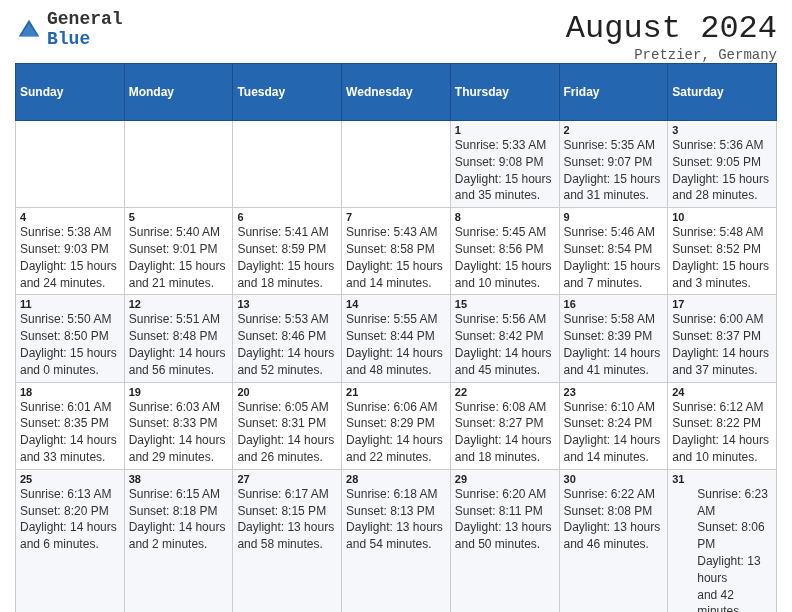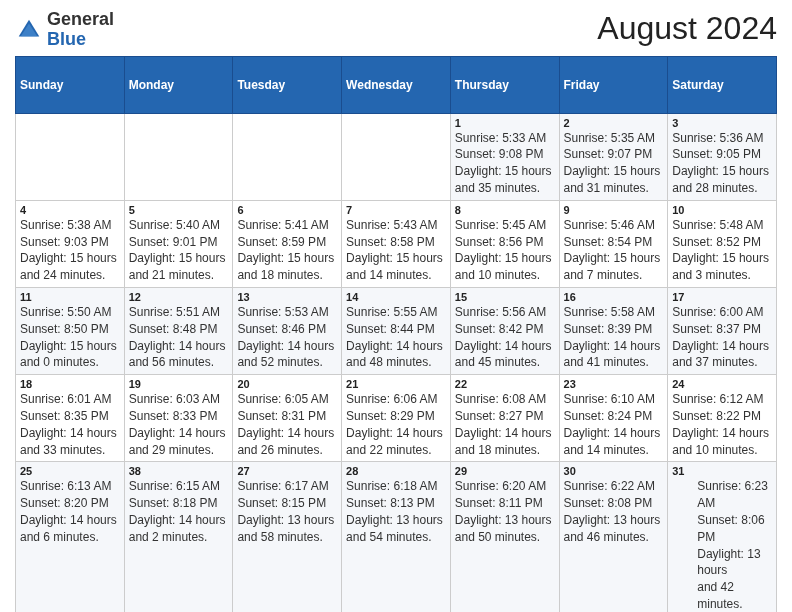--- a/index.html
+++ b/index.html
@@ -14,21 +14,21 @@
       width: 792px;
       height: 612px;
       padding: 10px 15px;
       display: flex;
       flex-direction: column;
     }
     .header {
       display: flex;
       justify-content: space-between;
       align-items: flex-start;
-      margin-bottom: 6px;
+      font-family: Liberation Mono, monospace;
     }
     .logo {
       display: flex;
       align-items: center;
       gap: 4px;
     }
     .logo-text {
       font-size: 18px;
       font-weight: bold;
       line-height: 1.1;
@@ -122,20 +122,21 @@
         <polygon points="15,4 26,22 4,22" fill="#2466b0"></polygon>
         <polygon points="15,8 24,22 6,22" fill="#5599dd" opacity="0.5"></polygon>
       </svg>
       <div class="logo-text">
         <span class="logo-general">General</span><br>
         <span class="logo-blue">Blue</span>
       </div>
     </div>
     <div class="title-block">
       <div class="month-title">August 2024</div>
+      <div class="location">Pretzier, Germany</div>
     </div>
   </div>
 
   <table class="calendar-table">
     <thead>
       <tr>
       <th>Sunday</th>
           <th>Monday</th>
           <th>Tuesday</th>
           <th>Wednesday</th>

